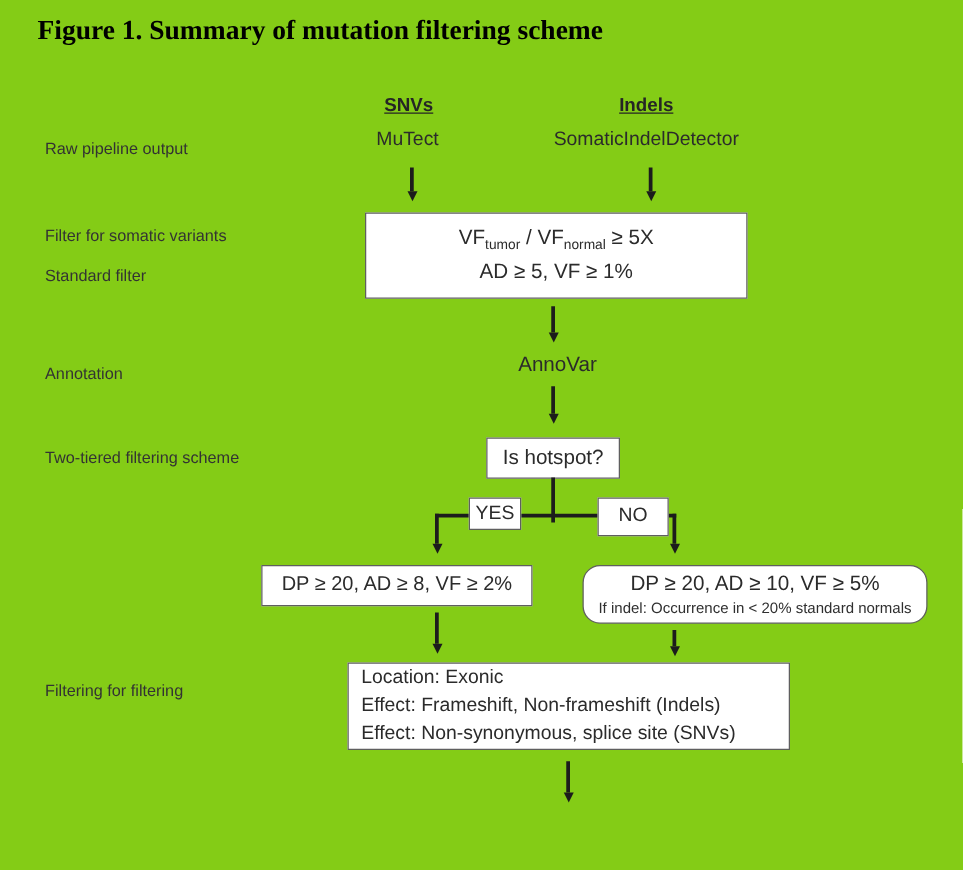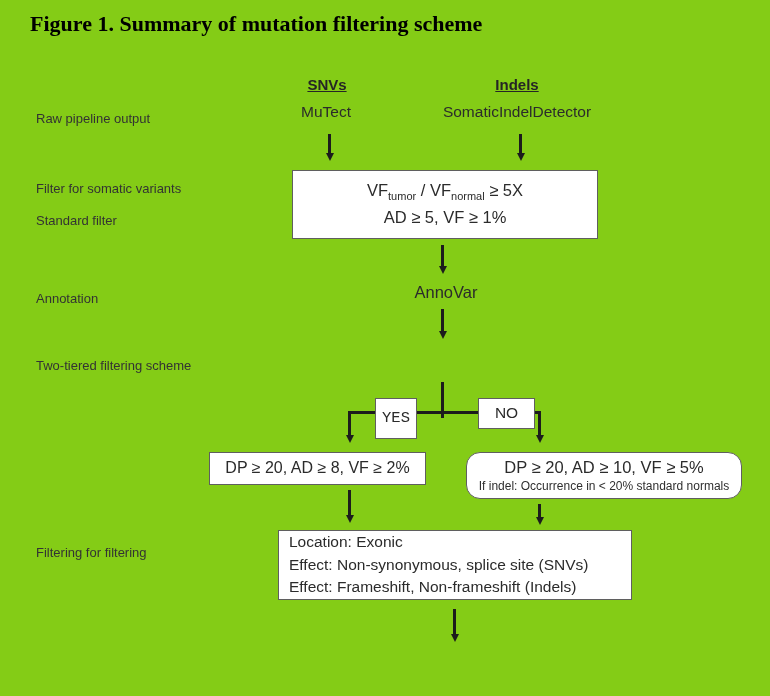--- a/index.html
+++ b/index.html
@@ -113,49 +113,52 @@
     <div class="big-line"><span>VF</span><sub>tumor</sub><span> / VF</span><sub>normal</sub><span> ≥ 5X</span></div>
     <div class="big-line">AD ≥ 5, VF ≥ 1%</div>
   </div>
 
   <div class="varrow" style="left:441px; top:245px; height:21px;"></div>
 
   <div class="plain-label" style="left:396px; top:283px; width:100px;">AnnoVar</div>
 
   <div class="varrow" style="left:441px; top:309px; height:22px;"></div>
 
+  <div class="node-box" style="left:389px; top:350px; width:107px; height:33px;">
+    <div class="big-line">Is hotspot?</div>
+  </div>
 
   <div class="vline" style="left:441px; top:382px; height:36px;"></div>
   <div class="hline" style="left:416px; top:411px; width:64px;"></div>
   <div class="hline" style="left:348px; top:411px; width:29px;"></div>
   <div class="hline" style="left:511px; top:411px; width:30px;"></div>
   <div class="varrow" style="left:348px; top:411px; height:24px;"></div>
   <div class="varrow" style="left:538px; top:411px; height:24px;"></div>
 
-  <div class="node-box" style="left:375px; top:398px; width:42px; height:41px;font-family:Liberation Mono, monospace;">
+  <div class="node-box" style="left:375px; top:398px; width:42px; height:26px;">
     <div class="mid-line">YES</div>
   </div>
   <div class="node-box" style="left:478px; top:398px; width:57px; height:31px;">
     <div class="mid-line">NO</div>
   </div>
 
   <div class="node-box" style="left:209px; top:452px; width:217px; height:33px;">
     <div class="big-line" style="font-size:16px;">DP ≥ 20, AD ≥ 8, VF ≥ 2%</div>
   </div>
 
   <div class="node-box" style="left:466px; top:452px; width:276px; height:47px;border-radius:14px;">
     <div class="big-line" style="line-height:1.3;">DP ≥ 20, AD ≥ 10, VF ≥ 5%</div>
     <div class="small-line">If indel: Occurrence in &lt; 20% standard normals</div>
   </div>
 
   <div class="varrow" style="left:348px; top:490px; height:25px;"></div>
   <div class="varrow" style="left:538px; top:504px; height:13px;"></div>
 
   <div class="node-box left-align" style="left:278px; top:530px; width:354px; height:70px;">
     <div class="mid-line">Location: Exonic</div>
+    <div class="mid-line">Effect: Frameshift, Non-frameshift (Indels)</div>
     <div class="mid-line">Effect: Non-synonymous, splice site (SNVs)</div>
-    <div class="mid-line">Effect: Frameshift, Non-frameshift (Indels)</div>
   </div>
 
   <div class="varrow" style="left:453px; top:609px; height:25px;"></div>
 
 
 </div>
 
 </body></html>

